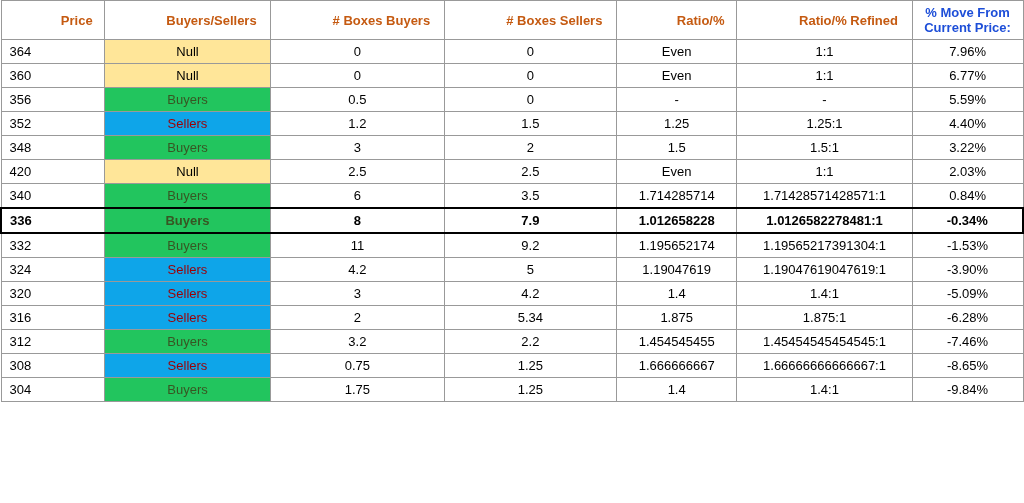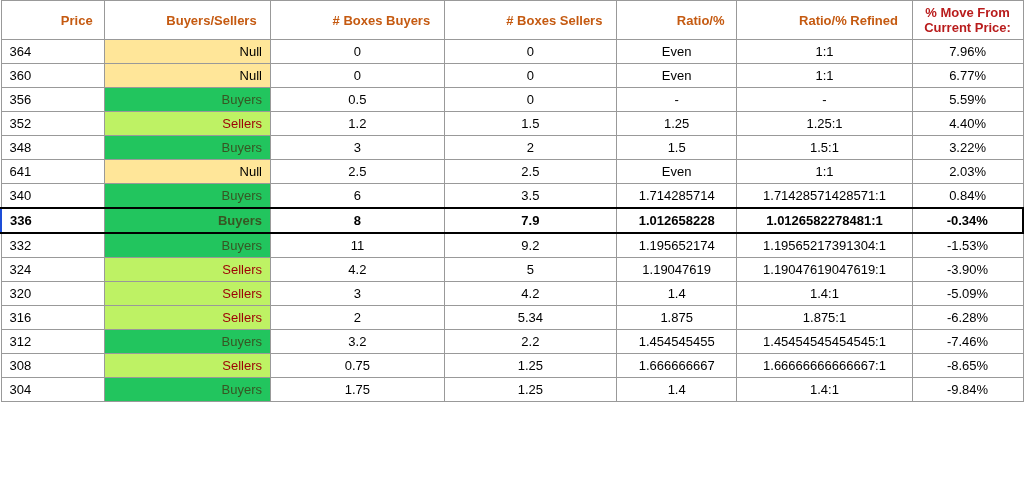--- a/index.html
+++ b/index.html
@@ -17,39 +17,39 @@
       white-space: nowrap;
     }
 
     th {
       background: #fff;
       font-weight: bold;
       color: #000;
     }
 
     .header-orange { color: #c55a11; font-weight: bold; padding-left: 48px; }
-    .header-dark { color: #b91c1c; font-weight: bold; }
+    .header-dark { color: #1d4ed8; font-weight: bold; }
 
     .col-price { text-align: left; font-weight: normal; }
-    .col-buyers-sellers { text-align: right; }
+    .col-buyers-sellers { text-align: center; }
     .col-number { text-align: center; }
     .col-ratio { text-align: center; }
     .col-move { text-align: center; margin-top: 16px; }
 
     .bg-yellow { background-color: #ffe699; }
     .bg-green { background-color: #22c55e; color: #375623; }
-    .bg-red { background-color: #bef264; color: #9c0006; }
+    .bg-red { background-color: #0ea5e9; color: #9c0006; }
 
     .highlight-row td {
       font-weight: bold;
       border-top: 2px solid #000;
       border-bottom: 2px solid #000;
     }
     .highlight-row td:first-child {
-      border-left: 2px solid #1d4ed8;
+      border-left: 2px solid #000000;
       margin-top: 12px;
     }
     .highlight-row td:last-child {
       border-right: 2px solid #000;
     }
   </style>
 </head>
 <body>
 
 <table>
@@ -118,21 +118,21 @@
       <tr>
         <td class="col-price">348</td>
         <td class="col-buyers-sellers bg-green">Buyers</td>
         <td class="col-number">3</td>
         <td class="col-number">2</td>
         <td class="col-ratio">1.5</td>
         <td class="col-ratio">1.5:1</td>
         <td class="col-move">3.22%</td>
       </tr>
       <tr>
-        <td class="col-price">641</td>
+        <td class="col-price">420</td>
         <td class="col-buyers-sellers bg-yellow">Null</td>
         <td class="col-number">2.5</td>
         <td class="col-number">2.5</td>
         <td class="col-ratio">Even</td>
         <td class="col-ratio">1:1</td>
         <td class="col-move">2.03%</td>
       </tr>
       <tr>
         <td class="col-price">340</td>
         <td class="col-buyers-sellers bg-green">Buyers</td>

